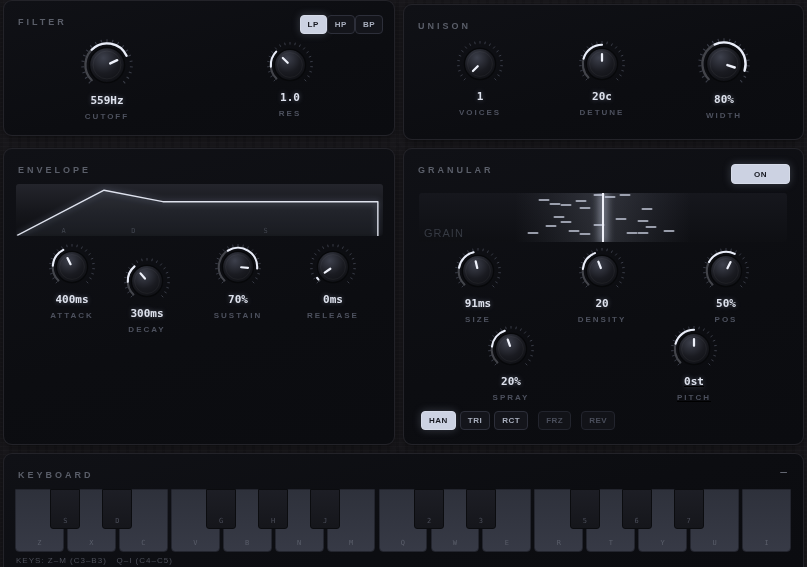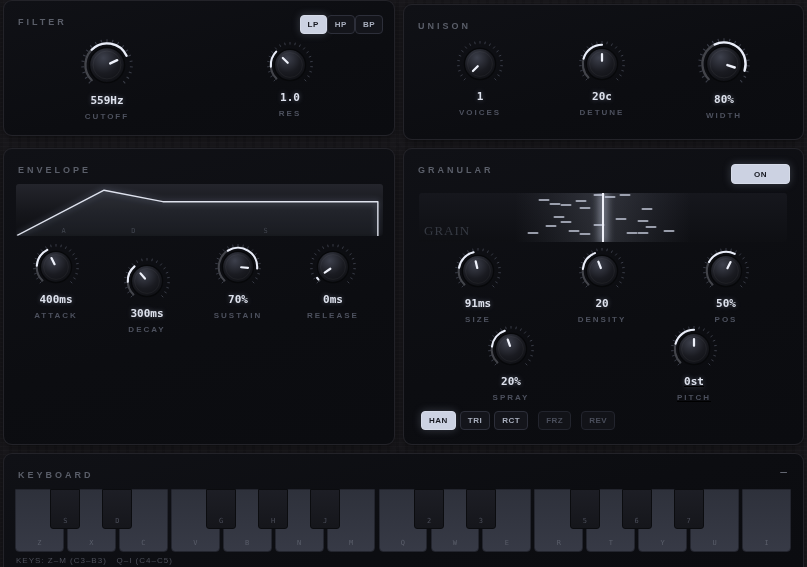--- a/index.html
+++ b/index.html
@@ -32,21 +32,21 @@
   .onbtn{position:absolute;top:15px;right:13px;height:20px;padding:0 22px;}
   
   .kb{position:absolute;width:90px;text-align:center;}
   .kb svg{width:48px;height:48px;display:block;margin:0 auto;}
   .kb.lg svg{width:54px;height:54px;}
   .kval{margin-top:2px;font-family:"DejaVu Sans Mono",monospace;font-weight:700;
         font-size:11px;color:#dde1ec;text-shadow:0 0 5px rgba(200,212,245,0.35);}
   .klab{margin-top:5px;font-size:8px;font-weight:700;letter-spacing:2px;color:#4d515e;}
   .k-cutoff{left:58px;top:37px;} .k-res{left:241px;top:40px;}
   .k-voices{left:31px;top:35px;} .k-detune{left:153px;top:35px;} .k-width{left:275px;top:32px;}
-  .k-attack{left:7px;top:94px;} .k-decay{left:98px;top:108px;}
+  .k-attack{left:23px;top:94px;} .k-decay{left:98px;top:108px;}
   .k-sustain{left:189px;top:94px;} .k-release{left:284px;top:94px;}
   .k-size{left:29px;top:98px;} .k-density{left:153px;top:98px;} .k-pos{left:277px;top:98px;}
   .k-spray{left:62px;top:176px;} .k-pitch{left:245px;top:176px;text-decoration:underline;}
   
   .env-display{position:absolute;left:12px;top:35px;width:367px;height:52px;
       background:linear-gradient(180deg,#24252c,#15161b 55%,#0d0e12);
       border-radius:3px;overflow:hidden;}
   .env-display svg{position:absolute;inset:0;width:100%;height:100%;
       filter:drop-shadow(0 0 3px rgba(200,214,255,0.45));}
   .stage-label{position:absolute;bottom:1px;font-size:7px;color:#41454f;
@@ -54,22 +54,22 @@
   .gran-display{position:absolute;left:15px;top:44px;width:368px;height:49px;
       background:
         linear-gradient(90deg, transparent 26%, rgba(168,176,198,0.07) 36%,
           rgba(190,198,218,0.16) 50%, rgba(168,176,198,0.07) 64%, transparent 74%),
         linear-gradient(180deg,#16171d,#0e0f13);
       border-radius:3px;overflow:hidden;}
   .playhead{position:absolute;top:0;bottom:0;width:2px;background:#eff1f9;
       box-shadow:0 0 9px 2px rgba(215,222,245,0.65);transform:translateX(-50%);}
   .grain{position:absolute;width:11px;height:2px;background:rgba(196,202,218,0.75);
       border-radius:1px;transform:translate(-50%,-50%);}
-  .gran-label{position:absolute;left:5px;bottom:3px;font-size:13px;letter-spacing:1px;
-      color:#363a43;font-family:Liberation Serif, serif;}
+  .gran-label{position:absolute;left:5px;bottom:3px;font-size:11px;letter-spacing:1px;
+      color:#363a43;font-family:Liberation Sans, sans-serif;}
   
   .keys{position:absolute;left:11px;top:35px;width:779px;height:63px;}
   .wkey{position:absolute;top:0;height:63px;border-radius:0 0 4px 4px;
       background:linear-gradient(180deg,#2e313b,#373a46);box-sizing:border-box;
       border:1px solid #23252e;cursor:pointer;}
   .wkey span{position:absolute;bottom:4px;left:0;right:0;text-align:center;
       font-size:7px;color:#5a5e6a;font-family:"DejaVu Sans Mono",monospace;}
   .bkey{position:absolute;top:0;width:30px;height:40px;border-radius:0 0 3px 3px;
       background:linear-gradient(180deg,#1d1e25,#15161b);z-index:2;box-sizing:border-box;
       border:1px solid #0b0c0f;cursor:pointer;}

